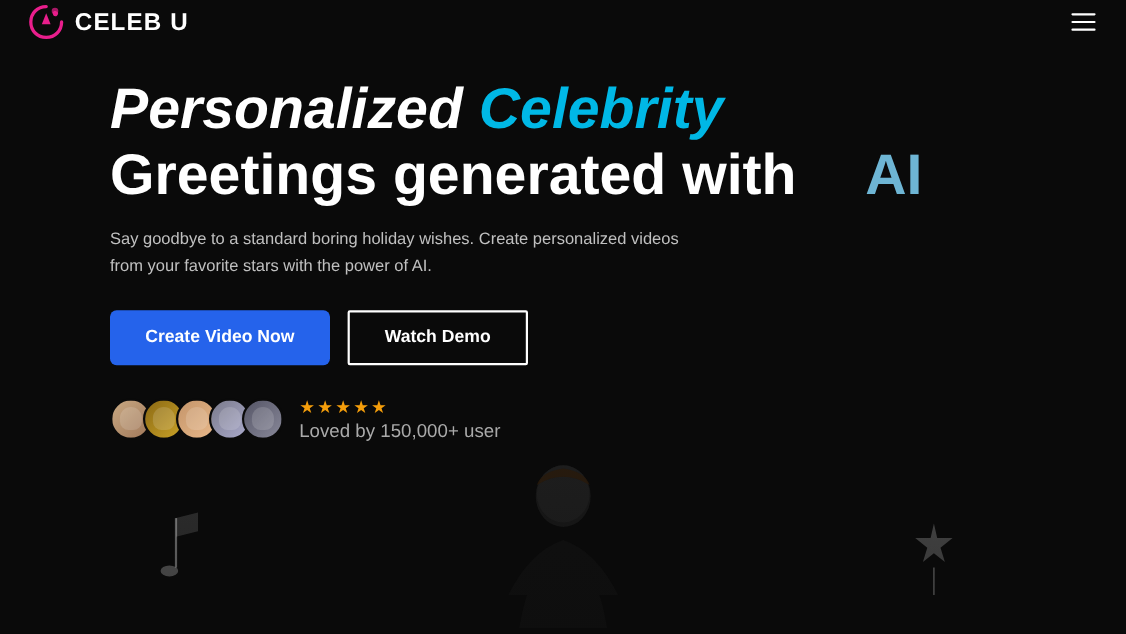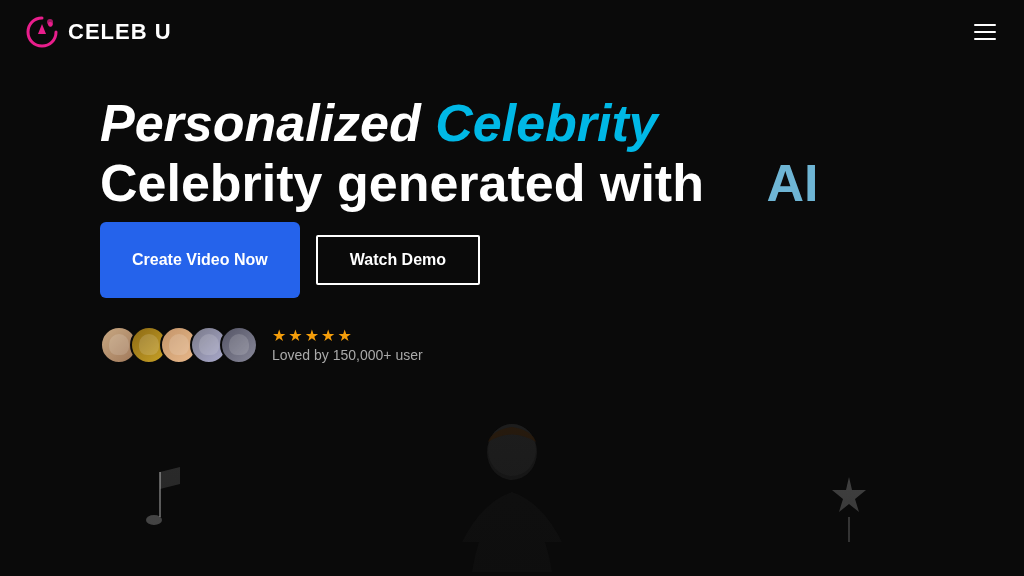--- a/index.html
+++ b/index.html
@@ -11,21 +11,21 @@
       height: 576px;
       overflow: hidden;
       position: relative;
     }
 
     
     .header {
       display: flex;
       align-items: center;
       justify-content: space-between;
-      padding: 14px 24px;
+      padding: 2px 24px;
       position: relative;
       z-index: 10;
     }
     .logo-area {
       display: flex;
       align-items: center;
       gap: 8px;
     }
     .logo-icon {
       width: 36px;
@@ -91,21 +91,21 @@
       display: flex;
       gap: 16px;
       align-items: center;
       margin-bottom: 28px;
     }
     .btn-primary {
       background: #2563eb;
       color: #ffffff;
       border: none;
       border-radius: 6px;
-      padding: 29px 32px;
+      padding: 16px 32px;
       font-size: 16px;
       font-weight: 600;
       cursor: pointer;
       white-space: nowrap;
     }
     .btn-outline {
       background: transparent;
       color: #ffffff;
       border: 2px solid #ffffff;
       border-radius: 2px;
@@ -145,21 +145,21 @@
     }
     .stars {
       display: flex;
       gap: 2px;
     }
     .star {
       color: #f59e0b;
       font-size: 16px;
     }
     .loved-text {
-      font-size: 14px;
+      font-size: 17px;
       color: #aaaaaa;
     }
 
     
     .bottom-decoration {
       position: absolute;
       bottom: 0;
       left: 0;
       right: 0;
       height: 160px;
@@ -239,24 +239,25 @@
   </div>
 </header>
 
 <main class="main-content">
 
   <h1 class="headline">
     <span class="headline-line1">
       <span>Personalized </span><span class="accent-cyan">Celebrity</span>
     </span>
     <span class="headline-line2">
-      <span>Celebrity generated with </span><span class="accent-blue">AI</span>
+      <span>Greetings generated with </span><span class="accent-blue">AI</span>
     </span>
   </h1>
 
+  <p class="subtext">Say goodbye to a standard boring holiday wishes. Create personalized videos from your favorite stars with the power of AI.</p>
 
   <div class="button-row">
     <button class="btn-primary">Create Video Now</button>
     <button class="btn-outline">Watch Demo</button>
   </div>
 
   <div class="social-proof">
     <div class="avatars">
       <div class="avatar av1"></div>
       <div class="avatar av2"></div>

